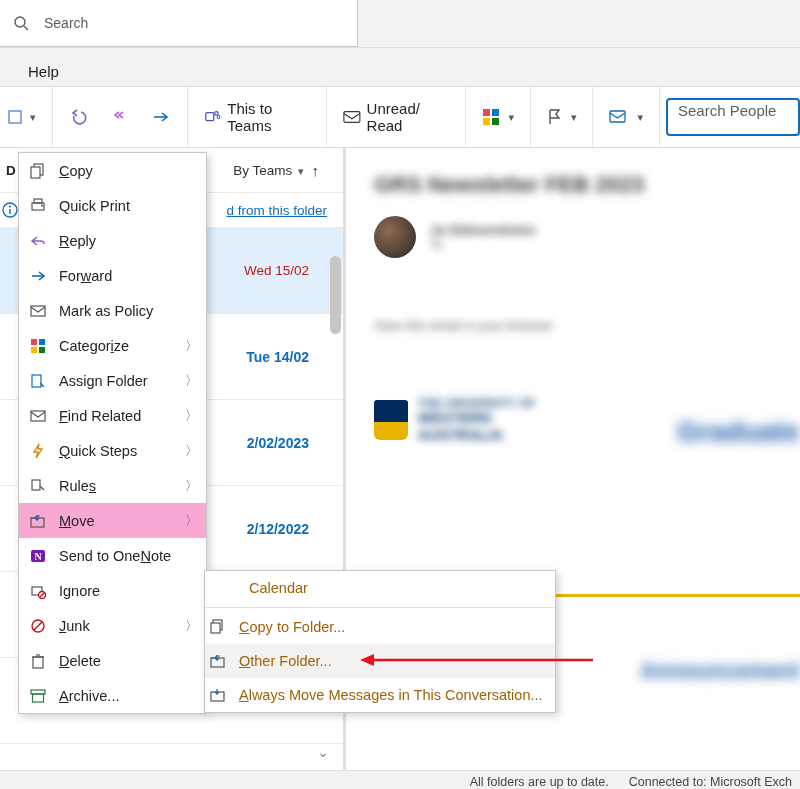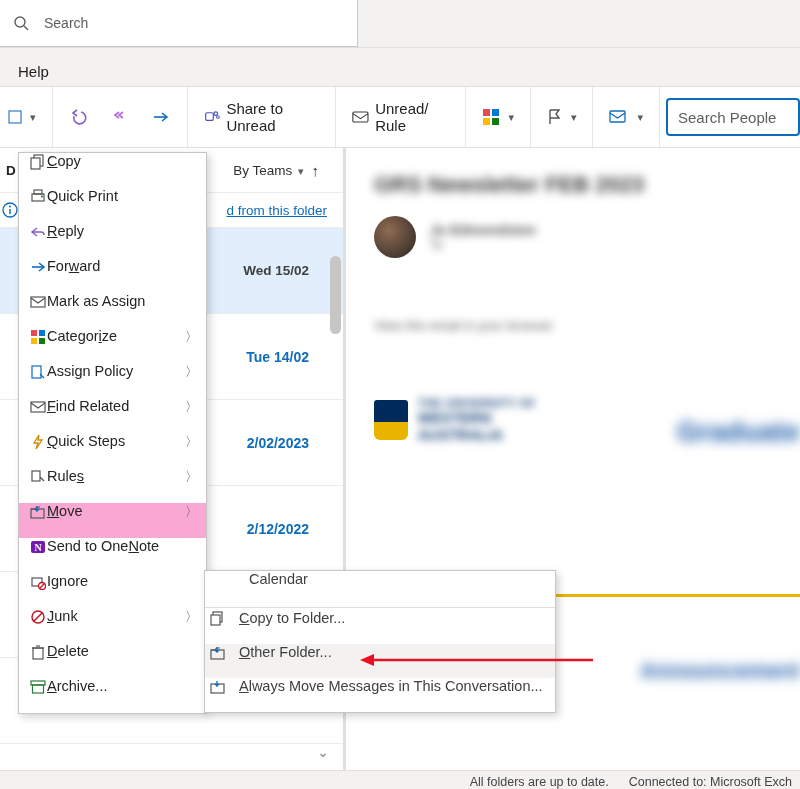--- a/index.html
+++ b/index.html
@@ -1,52 +1,52 @@
 <!DOCTYPE html>
 <html><head>
 <meta charset="utf-8">
 <style>
   html,body{margin:0;padding:0;font-family:"Segoe UI",Arial,sans-serif;font-size:14px;color:#222;background:#f3f2f1;width:800px;height:789px;overflow:hidden}
   .searchbar{height:47px;background:#f3f2f1;border-bottom:1px solid #e1dfdd;display:flex;align-items:flex-end}
   .searchbox{margin-left:0;width:345px;height:46px;background:#fff;border:1px solid #c8c6c4;border-top:none;border-left:none;display:flex;align-items:center;padding-left:12px;gap:14px;color:#605e5c}
-  .helprow{height:32px;display:flex;align-items:flex-end;border-bottom:1px solid #e1dfdd;padding-left:18px;font-size:15px;color:#1f1f1f;padding-bottom:6px}
+  .helprow{height:32px;display:flex;align-items:flex-end;border-bottom:1px solid #e1dfdd;padding-left:28px;font-size:15px;color:#1f1f1f;padding-bottom:6px}
   .ribbon{height:60px;background:#fff;border-bottom:1px solid #e1dfdd;display:flex;align-items:center;gap:0;padding-left:0}
   .rgrp{display:flex;align-items:center;height:60px;padding:0 10px;border-right:1px solid #e8e6e4;gap:8px}
   .rbtn{display:flex;align-items:center;gap:6px;padding:4px 6px;border-radius:4px;font-size:15px;color:#242424;cursor:default}
   .ico{width:18px;height:18px;display:inline-flex;align-items:center;justify-content:center}
-  .searchpeople{margin-left:6px;height:30px;border:2px solid #0f6cbd;border-radius:4px;padding:2px 10px;font-size:15px;color:#605e5c;display:flex;align-items:center;min-width:110px;background:#fff}
+  .searchpeople{margin-left:6px;height:30px;border:2px solid #0f6cbd;border-radius:4px;padding:2px 10px;font-size:15px;color:#605e5c;display:flex;align-items:flex-start;min-width:110px;background:#fff}
   .body{display:flex;height:calc(789px - 47px - 38px - 60px - 22px)}
   .listcol{width:343px;background:#fff;border-right:3px solid #e1dfdd;position:relative}
   .listhdr{height:44px;border-bottom:1px solid #edebe9;display:flex;align-items:center;justify-content:flex-end;padding-right:24px;gap:8px;color:#323130;font-size:13.5px}
   .focusedbar{height:34px;border-bottom:1px solid #edebe9;display:flex;align-items:center;justify-content:flex-end;padding-right:16px}
   .focusedbar a{color:#0f6cbd;font-size:13.5px;text-decoration:underline;cursor:pointer}
   .msgrow{height:85px;border-bottom:1px solid #edebe9;display:flex;align-items:center;justify-content:flex-end;padding-right:34px;color:#0f6cbd;font-weight:600;font-size:14px}
   .msgrow.sel{background:#e1eefc}
-  .msgrow.sel .date{color:#404040;font-weight:700;font-size:13.5px}
+  .msgrow.sel .date{color:#b91c1c;font-weight:400;font-size:13.5px}
   .scrollbar{position:absolute;right:2px;top:108px;width:11px;height:340px;background:transparent}
   .thumb{width:11px;height:78px;background:#c8c6c4;border-radius:6px;margin-top:0}
   .reading{flex:1;background:#fff;border-left:0;padding:24px 28px;position:relative;overflow:hidden}
   .blurh{filter:blur(5px);font-size:22px;font-weight:700;color:#3a3a3a}
   .sender{display:flex;align-items:center;gap:14px;margin-top:18px}
   .avatar{width:42px;height:42px;border-radius:50%;background:radial-gradient(circle at 35% 35%,#8e6b52,#2b2523)}
   .blurtxt{filter:blur(4px);color:#555}
   .uwa{display:flex;align-items:center;gap:10px;margin-top:64px}
   .uwa .shield{width:34px;height:40px;background:linear-gradient(#002a5b,#002a5b 55%,#e8b400 55%);border-radius:3px 3px 6px 6px}
   .gradtxt{position:absolute;right:0;top:268px;filter:blur(6px);font-size:28px;font-weight:700;color:#1a5aa8}
   .anntxt{position:absolute;right:0;top:510px;filter:blur(6px);font-size:22px;font-weight:700;color:#1a5aa8}
   .goldline{position:absolute;left:28px;right:0;top:446px;height:3px;background:#e8b400}
   .status{height:22px;background:#f3f2f1;border-top:1px solid #e1dfdd;display:flex;align-items:center;justify-content:flex-end;padding-right:8px;font-size:12.5px;color:#444;gap:20px}
   
   .ctx{position:absolute;left:18px;top:152px;width:187px;background:#fff;border:1px solid #c8c6c4;box-shadow:3px 3px 8px rgba(0,0,0,.18);z-index:50}
-  .ctx .mi{height:35px;display:flex;align-items:flex-start;padding:0 10px;font-size:14.5px;color:#242424;cursor:default;position:relative}
+  .ctx .mi{height:35px;display:flex;align-items:center;padding:0 10px;gap:12px;font-size:14.5px;color:#242424;cursor:default;position:relative}
   .ctx .mi.hl{background:#f9a8d4}
   .ctx .mi .lbl u{text-decoration:underline}
   .ctx .mi .chev{position:absolute;right:8px;color:#5a5a5a;font-size:13px}
   .sub{position:absolute;left:204px;top:570px;width:350px;background:#fff;border:1px solid #c8c6c4;box-shadow:3px 3px 8px rgba(0,0,0,.18);z-index:60}
-  .sub .mi{height:34px;display:flex;padding:0 4px;gap:12px;font-size:14.5px;color:#404040}
+  .sub .mi{height:34px;display:flex;align-items:center;padding:0 4px;gap:12px;font-size:14.5px;color:#a16207}
   .sub .mi.spaced{padding-left:44px}
   .sub .sep{height:1px;background:#e1dfdd;margin:2px 0}
   .sub .mi.hl{background:#f3f2f1}
   .arrow{position:absolute;left:358px;top:650px;z-index:70}
   svg{display:block}
   .chevron-down{font-size:11px;color:#5a5a5a;margin-left:2px}
   .listcol .downchev{position:absolute;right:14px;bottom:10px;color:#888}
 </style>
 </head>
 <body>
@@ -96,30 +96,30 @@
         </svg>
     </span>
   </div>
   <div class="rgrp">
     <span class="rbtn">
       <svg width="20" height="20" viewBox="0 0 20 20">
           <rect x="2" y="5" width="9" height="9" rx="1.5" fill="none" stroke="#4b53bc" stroke-width="1.4"></rect>
           <circle cx="14" cy="6" r="2" fill="none" stroke="#4b53bc" stroke-width="1.4"></circle>
           <circle cx="16.5" cy="10" r="1.6" fill="none" stroke="#4b53bc" stroke-width="1.2"></circle>
         </svg>
-      <span>Share to Unread</span>
+      <span>This to Teams</span>
     </span>
   </div>
   <div class="rgrp">
     <span class="rbtn">
       <svg width="20" height="16" viewBox="0 0 20 16">
           <rect x="1" y="2" width="18" height="12" rx="1.5" fill="none" stroke="#3a3a3a" stroke-width="1.3"></rect>
           <path d="M1 4 L10 10 L19 4" fill="none" stroke="#3a3a3a" stroke-width="1.3"></path>
         </svg>
-      <span>Unread/ Rule</span>
+      <span>Unread/ Read</span>
     </span>
   </div>
   <div class="rgrp">
     <span class="rbtn">
       <svg width="18" height="18">
           <rect x="1" y="1" width="7" height="7" fill="#e74856"></rect>
           <rect x="10" y="1" width="7" height="7" fill="#0078d4"></rect>
           <rect x="1" y="10" width="7" height="7" fill="#ffb900"></rect>
           <rect x="10" y="10" width="7" height="7" fill="#107c10"></rect>
         </svg>
@@ -251,42 +251,42 @@
       </span>
       <span class="lbl">For<u>w</u>ard</span>
     </div>
   <div class="mi">
       <span class="ico">
         <svg width="16" height="14">
           <rect x="1" y="2" width="14" height="10" fill="none" stroke="#555" stroke-width="1.2"></rect>
           <path d="M1 3 L8 8 L15 3" fill="none" stroke="#555" stroke-width="1.2"></path>
         </svg>
       </span>
-      <span class="lbl">Mark as Assign</span>
+      <span class="lbl">Mark as Policy</span>
     </div>
   <div class="mi">
       <span class="ico">
         <svg width="16" height="16">
           <rect x="1" y="1" width="6" height="6" fill="#e74856"></rect>
           <rect x="9" y="1" width="6" height="6" fill="#0078d4"></rect>
           <rect x="1" y="9" width="6" height="6" fill="#ffb900"></rect>
           <rect x="9" y="9" width="6" height="6" fill="#107c10"></rect>
         </svg>
       </span>
       <span class="lbl">Categor<u>i</u>ze</span>
       <span class="chev">〉</span>
     </div>
   <div class="mi">
       <span class="ico">
         <svg width="16" height="16">
           <rect x="2" y="2" width="9" height="12" fill="none" stroke="#0f6cbd" stroke-width="1.2"></rect>
           <path d="M10 10 L14 14" stroke="#0f6cbd" stroke-width="1.3"></path>
         </svg>
       </span>
-      <span class="lbl">Assign Policy</span>
+      <span class="lbl">Assign Folder</span>
       <span class="chev">〉</span>
     </div>
   <div class="mi">
       <span class="ico">
         <svg width="16" height="14">
           <rect x="1" y="2" width="14" height="10" fill="none" stroke="#555" stroke-width="1.2"></rect>
           <path d="M1 3 L8 8 L15 3" fill="none" stroke="#555" stroke-width="1.2"></path>
         </svg>
       </span>
       <span class="lbl"><u>F</u>ind Related</span>

